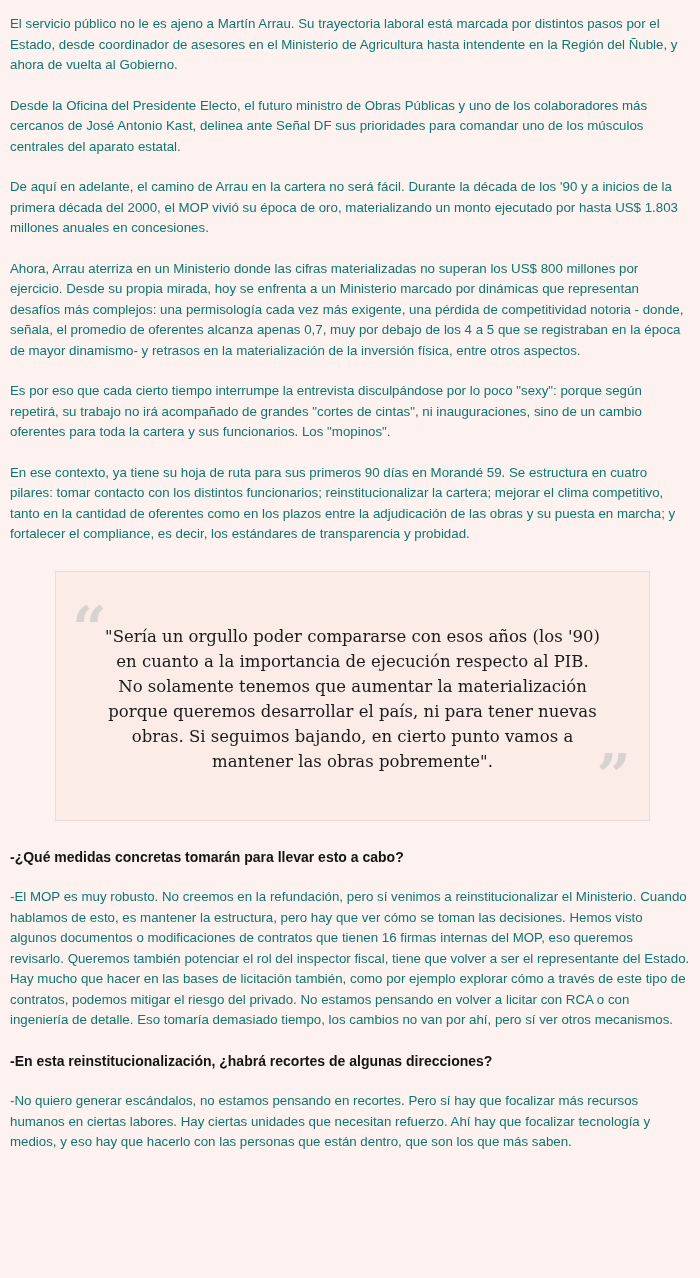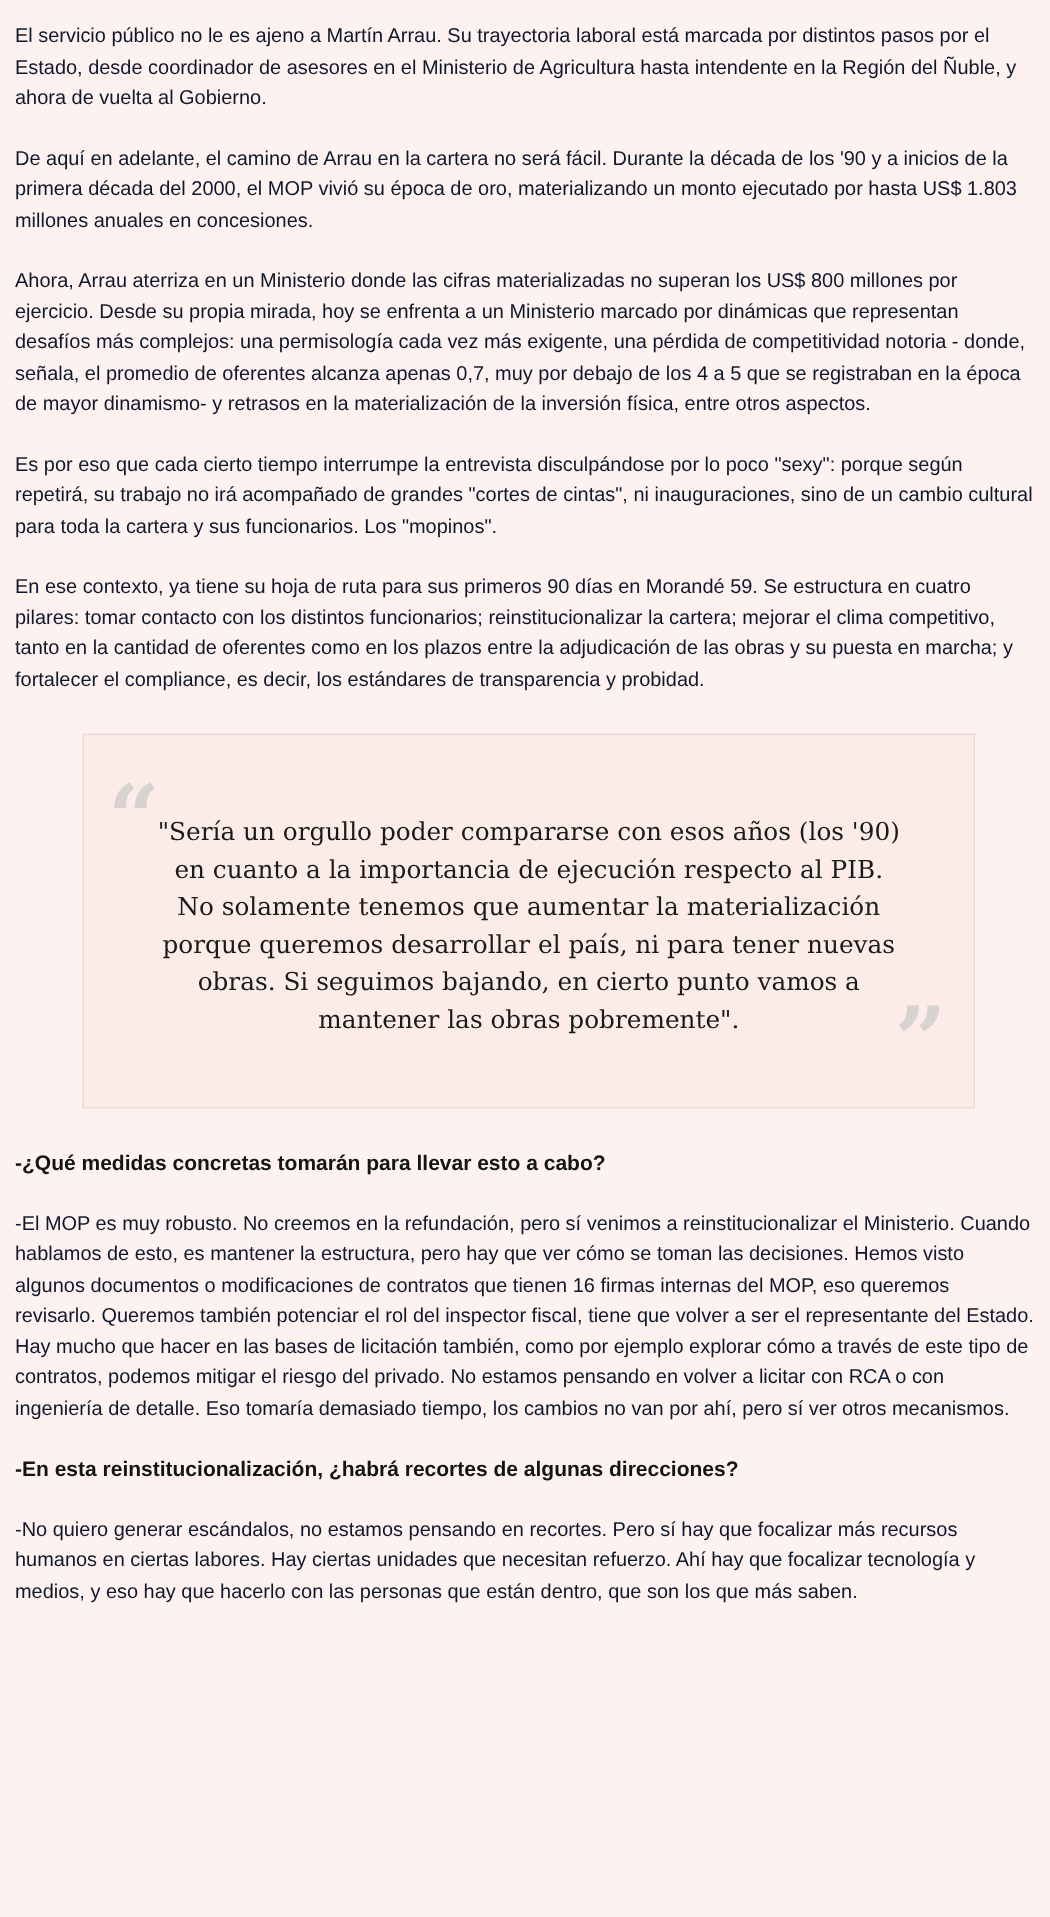--- a/index.html
+++ b/index.html
@@ -16,21 +16,21 @@
   .article {
     padding: 14px 10px 10px 10px;
     box-sizing: border-box;
     width: 700px;
   }
   .para {
     font-size: 13.3px;
     line-height: 20.5px;
     margin: 0 0 20px 0;
     text-align: left;
-    color: #0f172a;
+    color: #0f766e;
   }
   .para:last-child { margin-bottom: 4px; }
   .question {
     font-size: 14px;
     line-height: 20.5px;
     font-weight: bold;
     margin: 0 0 20px 0;
     color: #141414;
   }
   .pullquote {
@@ -67,23 +67,24 @@
     color: #1a1a1a;
     padding: 18px 6px 0 6px;
   }
 </style>
 </head>
 <body>
 
 <div class="article">
 
   <p class="para">El servicio público no le es ajeno a Martín Arrau. Su trayectoria laboral está marcada por distintos pasos por el Estado, desde coordinador de asesores en el Ministerio de Agricultura hasta intendente en la Región del Ñuble, y ahora de vuelta al Gobierno.</p>
+  <p class="para">Desde la Oficina del Presidente Electo, el futuro ministro de Obras Públicas y uno de los colaboradores más cercanos de José Antonio Kast, delinea ante Señal DF sus prioridades para comandar uno de los músculos centrales del aparato estatal.</p>
   <p class="para">De aquí en adelante, el camino de Arrau en la cartera no será fácil. Durante la década de los '90 y a inicios de la primera década del 2000, el MOP vivió su época de oro, materializando un monto ejecutado por hasta US$ 1.803 millones anuales en concesiones.</p>
   <p class="para">Ahora, Arrau aterriza en un Ministerio donde las cifras materializadas no superan los US$ 800 millones por ejercicio. Desde su propia mirada, hoy se enfrenta a un Ministerio marcado por dinámicas que representan desafíos más complejos: una permisología cada vez más exigente, una pérdida de competitividad notoria - donde,  señala, el promedio de oferentes alcanza apenas 0,7, muy por debajo de los 4 a 5 que se registraban en la época de mayor dinamismo- y retrasos en la materialización de la inversión física, entre otros aspectos.</p>
-  <p class="para">Es por eso que cada cierto tiempo interrumpe la entrevista disculpándose por lo poco "sexy": porque según repetirá, su trabajo no irá acompañado de grandes "cortes de cintas", ni inauguraciones, sino de un cambio cultural para toda la cartera y sus funcionarios. Los "mopinos".</p>
+  <p class="para">Es por eso que cada cierto tiempo interrumpe la entrevista disculpándose por lo poco "sexy": porque según repetirá, su trabajo no irá acompañado de grandes "cortes de cintas", ni inauguraciones, sino de un cambio oferentes para toda la cartera y sus funcionarios. Los "mopinos".</p>
   <p class="para">En ese contexto, ya tiene su hoja de ruta para sus primeros 90 días en Morandé 59. Se estructura en cuatro pilares: tomar contacto con los distintos funcionarios; reinstitucionalizar la cartera; mejorar el clima competitivo, tanto en la cantidad de oferentes como en los plazos entre la adjudicación de las obras y su puesta en marcha; y fortalecer el compliance, es decir, los estándares de transparencia y probidad.</p>
 
   <blockquote class="pullquote">
     <span class="qmark open">“</span>
     <div class="qtext">"Sería un orgullo poder compararse con esos años (los '90) en cuanto a la importancia de ejecución respecto al PIB. No solamente tenemos que aumentar la materialización porque queremos desarrollar el país, ni para tener nuevas obras. Si seguimos bajando, en cierto punto vamos a mantener las obras pobremente".</div>
     <span class="qmark close">”</span>
   </blockquote>
 
   <p class="question">-¿Qué medidas concretas tomarán para llevar esto a cabo?</p>
   <p class="para">-El MOP es muy robusto. No creemos en la refundación, pero sí venimos a reinstitucionalizar el Ministerio. Cuando hablamos de esto, es mantener la estructura, pero hay que ver cómo se toman las decisiones. Hemos visto algunos documentos o modificaciones de contratos que tienen 16 firmas internas del MOP, eso queremos revisarlo. Queremos también potenciar el rol del inspector fiscal, tiene que volver a ser el representante del Estado. Hay mucho que hacer en las bases de licitación también, como por ejemplo explorar cómo a través de este tipo de contratos, podemos mitigar el riesgo del privado. No estamos pensando en volver a licitar con RCA o con ingeniería de detalle. Eso tomaría demasiado tiempo, los cambios no van por ahí, pero sí ver otros mecanismos.</p>

